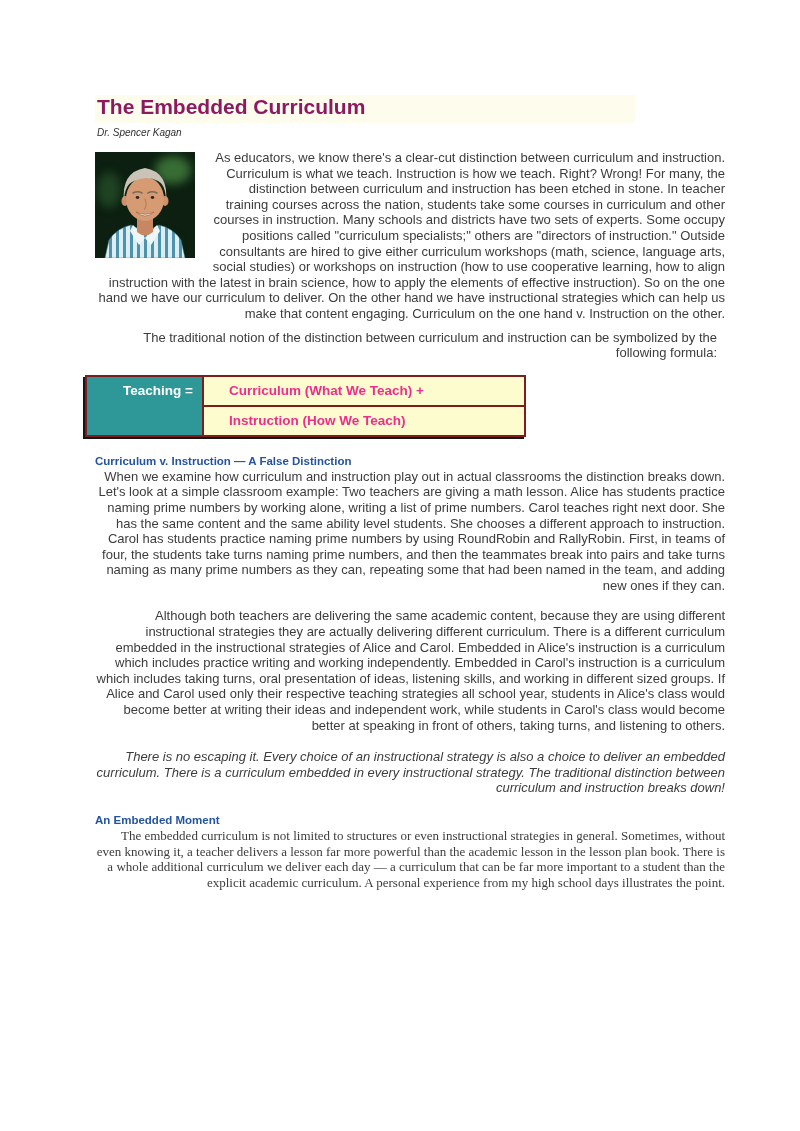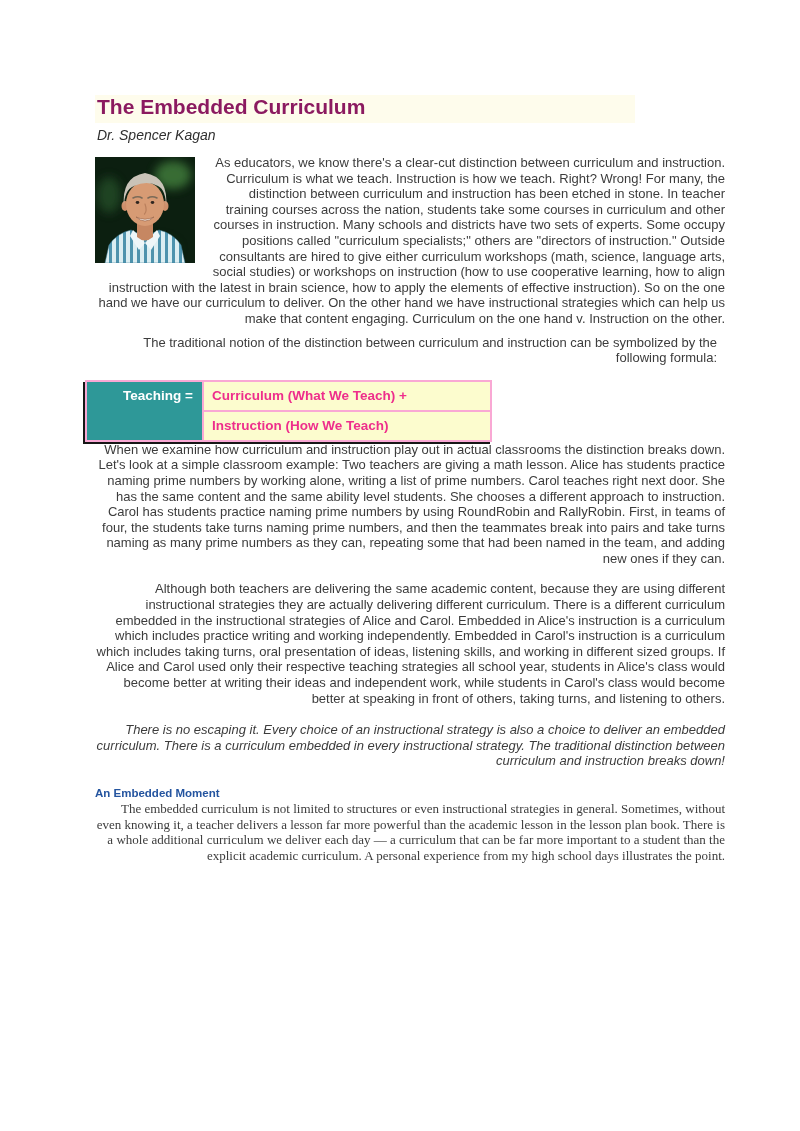--- a/index.html
+++ b/index.html
@@ -21,21 +21,21 @@
     display: flex; align-items: flex-start;
   }
   .title-bar h1 {
     margin: 0 0 0 2px;
     font-size: 21px; line-height: 24px;
     font-weight: bold;
     color: #8B1A60;
   }
   .byline {
     margin: 4px 0 0 2px;
-    font-size: 14px; font-style: italic;
+    font-size: 10px; font-style: italic;
     color: #2f2f2f;
   }
   .article {
     margin-top: 12px;
     width: 630px;
     font-size: 13px; line-height: 15.6px;
   }
   .portrait {
     float: left;
     width: 100px; height: 106px;
@@ -45,36 +45,36 @@
   p { margin: 0; text-align: right; }
   .p-formula-intro { margin: 8px; }
   .table-wrap { margin: 14px 0 0 -10px; }
   table.formula {
     border-collapse: collapse;
     box-shadow: -2px 2px 0 #161616;
   }
   table.formula td {
     font-weight: bold;
     font-size: 13.5px;
-    border: 2px solid #f9a8d4;
+    border: 2px solid #7f1d1d;
   }
   td.lhs {
     background: #2E9898;
     color: #ffffff;
     text-align: right;
     vertical-align: top;
     width: 106px;
     padding: 6px 9px 0 0;
   }
   td.rhs {
     background: #FCFCCE;
     color: #EE2E8C;
     width: 270px;
     height: 24px;
-    padding: 2px 8px;
+    padding: 2px 25px;
     vertical-align: middle;
     margin-top: 48px;
   }
   .p-upon { margin-top: 30px; }
   h2.section {
     margin: 17px 0 0 0;
     font-size: 11.5px; line-height: 15px;
     font-weight: bold;
     color: #24549F;
   }
@@ -139,20 +139,21 @@
             <td class="rhs">Curriculum (What We Teach) +</td>
           </tr>
           <tr>
             <td class="rhs">Instruction (How We Teach)</td>
           </tr>
         </tbody>
       </table>
     </div>
 
 
+    <h2 class="section">Curriculum v. Instruction — A False Distinction</h2>
     <p class="p-when">When we examine how curriculum and instruction play out in actual classrooms the distinction breaks down. Let's look at a simple classroom example: Two teachers are giving a math lesson. Alice has students practice naming prime numbers by working alone, writing a list of prime numbers. Carol teaches right next door. She has the same content and the same ability level students. She chooses a different approach to instruction. Carol has students practice naming prime numbers by using RoundRobin and RallyRobin. First, in teams of four, the students take turns naming prime numbers, and then the teammates break into pairs and take turns naming as many prime numbers as they can, repeating some that had been named in the team, and adding new ones if they can.</p>
 
     <p class="p-although">Although both teachers are delivering the same academic content, because they are using different instructional strategies they are actually delivering different curriculum. There is a different curriculum embedded in the instructional strategies of Alice and Carol. Embedded in Alice's instruction is a curriculum which includes practice writing and working independently. Embedded in Carol's instruction is a curriculum which includes taking turns, oral presentation of ideas, listening skills, and working in different sized groups. If Alice and Carol used only their respective teaching strategies all school year, students in Alice's class would become better at writing their ideas and independent work, while students in Carol's class would become better at speaking in front of others, taking turns, and listening to others.</p>
 
     <p class="p-italic">There is no escaping it. Every choice of an instructional strategy is also a choice to deliver an embedded curriculum. There is a curriculum embedded in every instructional strategy. The traditional distinction between curriculum and instruction breaks down!</p>
 
     <h2 class="section">An Embedded Moment</h2>
     <p class="p-embedded">The embedded curriculum is not limited to structures or even instructional strategies in general. Sometimes, without even knowing it, a teacher delivers a lesson far more powerful than the academic lesson in the lesson plan book. There is a whole additional curriculum we deliver each day — a curriculum that can be far more important to a student than the explicit academic curriculum. A personal experience from my high school days illustrates the point.</p>
 
   </div>

